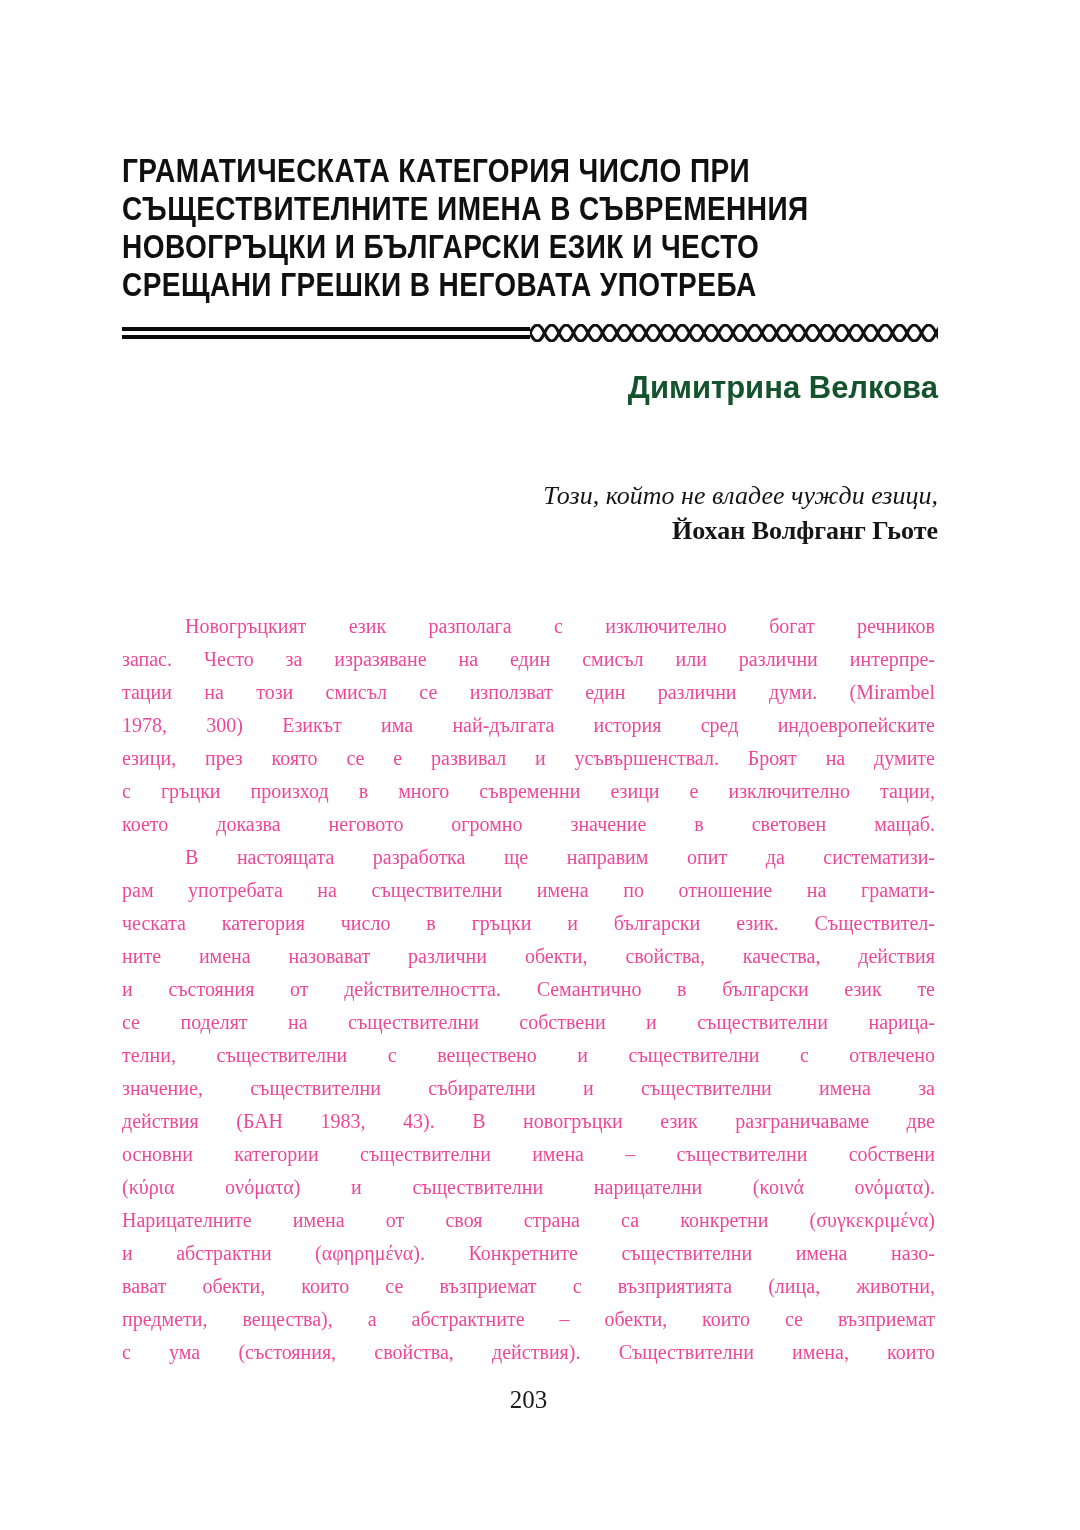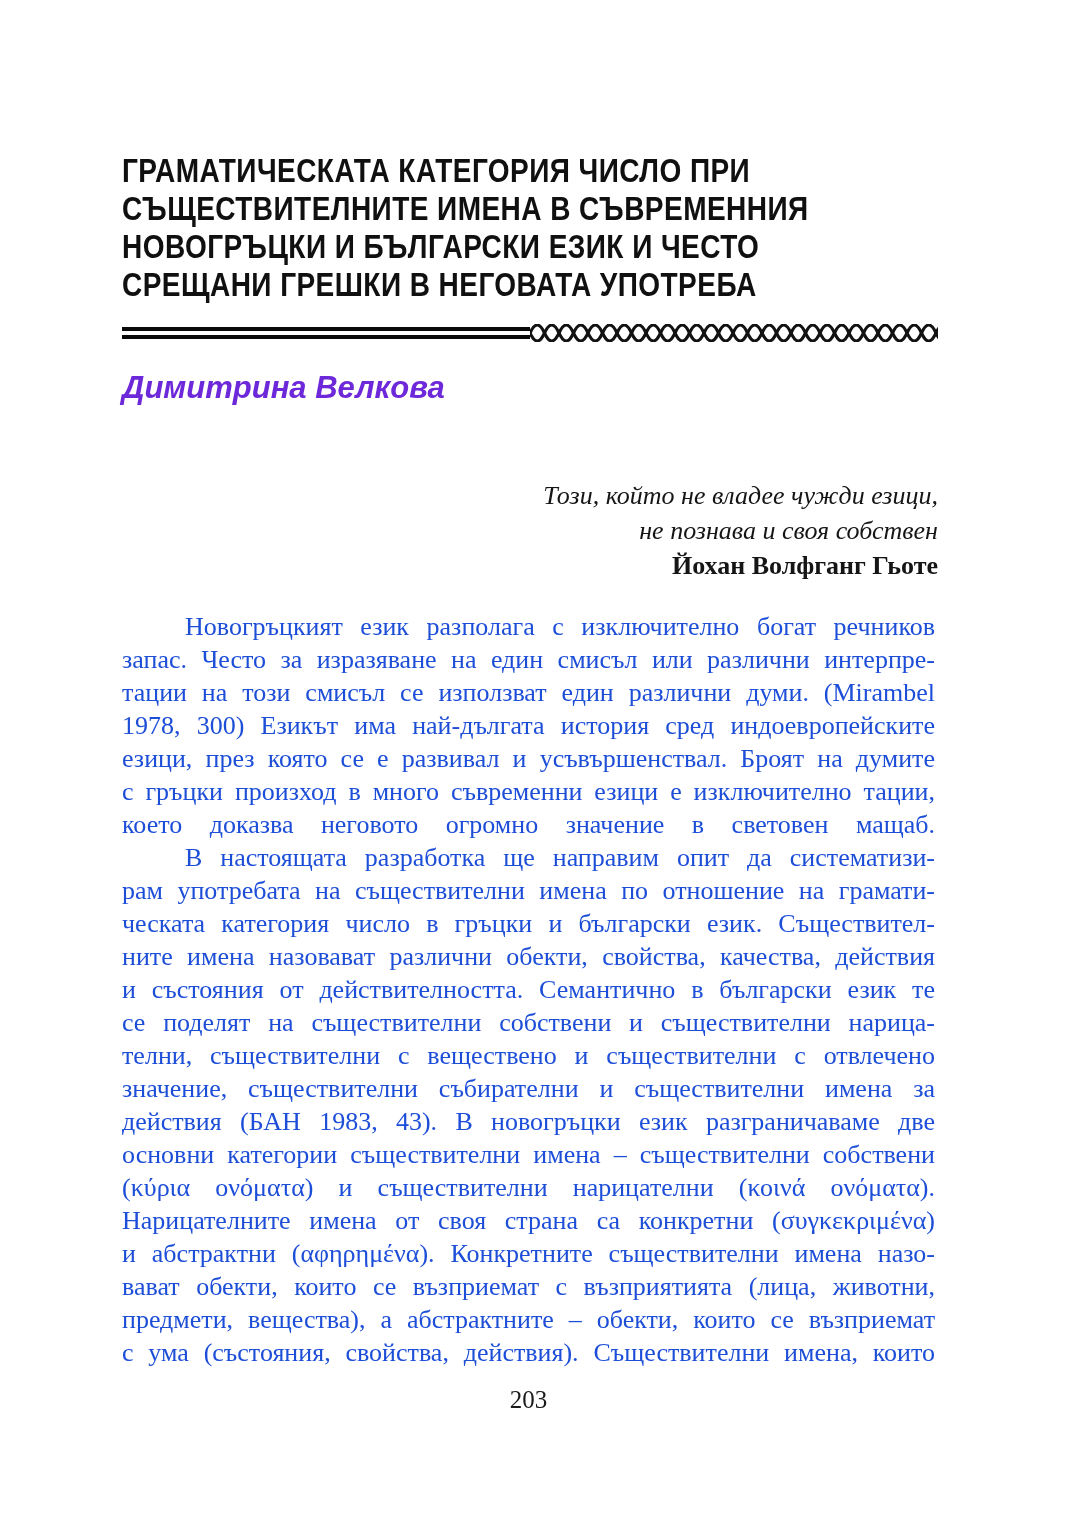--- a/index.html
+++ b/index.html
@@ -49,25 +49,25 @@
     border-bottom: 4px solid #0a0a0a;
   }
   .rope-svg { flex: 0 0 408px; height: 18px; display: block; }
 
   
   .author-line {
     position: absolute;
     top: 370px;
     left: 122px;
     width: 816px;
+    text-align: right;
     font-family: "Liberation Sans", sans-serif;
-    font-style: italic;
     font-weight: bold;
     font-size: 31px;
-    color: #6d28d9;
+    color: #14532d;
   }
 
   
   .epigraph {
     position: absolute;
     top: 478px;
     left: 122px;
     width: 816px;
     text-align: right;
     font-size: 26px;
@@ -75,23 +75,23 @@
   }
   .epigraph-line { font-style: italic; }
   .epigraph-attribution { font-weight: bold; font-style: normal; }
 
   
   .body-text {
     position: absolute;
     top: 610px;
     left: 122px;
     width: 813px;
-    font-size: 26px;
+    font-size: 20px;
     line-height: 33px;
-    color: #1d4ed8;
+    color: #ec4899;
   }
   .body-line {
     text-align: justify;
     text-align-last: justify;
     height: 33px;
     overflow: hidden;
   }
   .body-line.indent { padding-left: 63px; }
 
   
@@ -127,21 +127,20 @@
         </pattern>
       </defs>
       <rect x="0" y="0" width="408" height="18" fill="url(#ropePat)"></rect>
     </svg>
   </div>
 
   <div class="author-line">Димитрина Велкова</div>
 
   <div class="epigraph">
     <div class="epigraph-line">Този, който не владее чужди езици,</div>
-    <div class="epigraph-line">не познава и своя собствен</div>
     <div class="epigraph-attribution">Йохан Волфганг Гьоте</div>
   </div>
 
   <div class="body-text">
     <div>
       <div class="body-line indent">Новогръцкият език разполага с изключително богат речников</div>
       <div class="body-line">запас. Често за изразяване на един смисъл или различни интерпре-</div>
       <div class="body-line">тации на този смисъл се използват един различни думи. (Mirambel</div>
       <div class="body-line">1978, 300) Езикът има най-дългата история сред индоевропейските</div>
       <div class="body-line">езици, през която се е развивал и усъвършенствал. Броят на думите</div>

